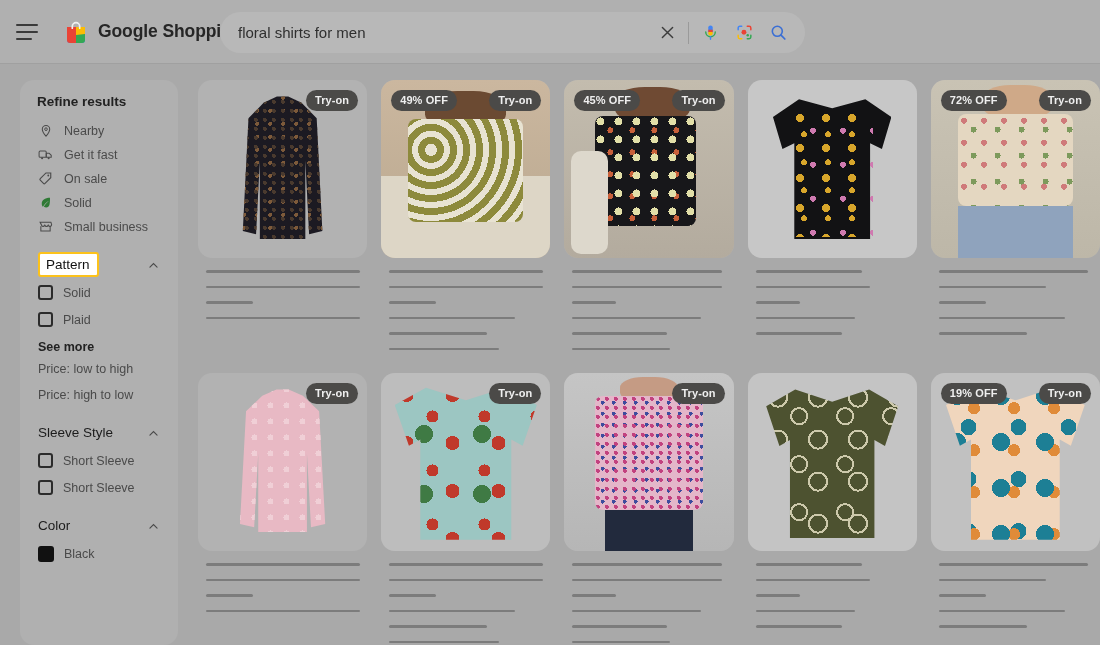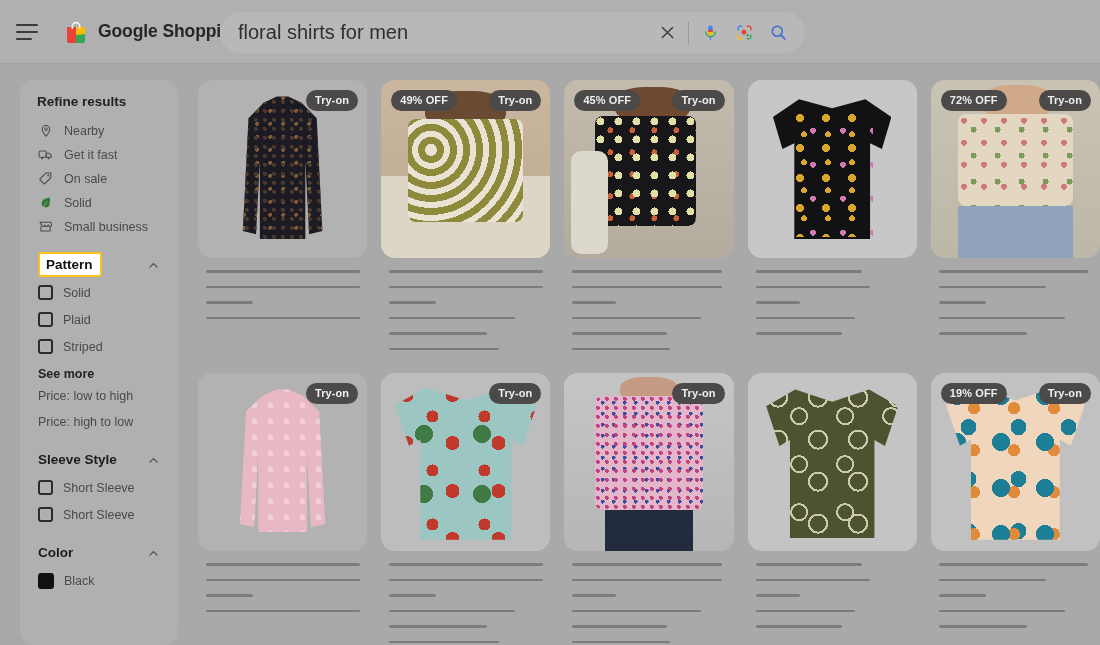--- a/index.html
+++ b/index.html
@@ -29,21 +29,21 @@
   .brand { display: flex; align-items: center; gap: 9px; margin-left: 25px; }
   .logo-bag { width: 26px; height: 26px; position: relative; }
   .brand-name { font-size: 17.5px; font-weight: bold; color: #262626; letter-spacing: -0.1px; }
 
   .searchbar {
     position: absolute; left: 220px; top: 12px; width: 585px; height: 41px;
     background: #b8b8b8; border-radius: 21px; display: flex; align-items: center;
   }
   .search-input {
     flex: 1; border: none; outline: none; background: transparent;
-    font-family: "Liberation Sans", sans-serif; font-size: 20px; color: #2f2f2f;
+    font-family: "Liberation Sans", sans-serif; font-size: 15px; color: #2f2f2f;
     padding-left: 18px;
   }
   .search-actions { display: flex; align-items: center; gap: 0; padding-right: 10px; }
   .icon-btn { width: 34px; height: 34px; display: flex; align-items: center;
     justify-content: center; cursor: pointer; border-radius: 50%; }
   .vdiv { width: 1px; height: 22px; background: #9a9a9a; margin: 0 4px; }
 
   
   .content { position: absolute; top: 64px; left: 10px; width: 1100px; height: 581px; display: flex; }
 
@@ -62,21 +62,21 @@
     display: flex; align-items: center; gap: 11px; height: 23px;
     padding-left: 18px; cursor: pointer; margin-bottom: 1px;
   }
   .filter-row .label { font-size: 12.5px; color: #4a4a4a; }
   .filter-ico { width: 15px; height: 15px; display: flex; align-items: center; justify-content: center; }
 
   .section-head {
     display: flex; align-items: center; justify-content: space-between;
     padding: 0 18px 0 18px; height: 26px; margin-top: 13px; cursor: pointer;
   }
-  .section-title { font-size: 13.5px; font-weight: bold; color: #1c1c1c; }
+  .section-title { font-size: 13.5px; font-weight: normal; color: #1c1c1c; }
   .chev { width: 13px; height: 13px; }
 
   .hl-box {
     background: #ffffff; border: 2.5px solid #fcc21b; border-radius: 3px;
     padding: 1px 7px 2px 6px; display: inline-block;
   }
   .hl-box .section-title { color: #111; }
 
   .check-row {
     display: flex; align-items: center; gap: 10px; height: 23px;
@@ -258,24 +258,20 @@
         </div>
 
         <div class="check-row">
           <span class="cbox"></span>
           <span class="label">Solid</span>
         </div>
         <div class="check-row">
           <span class="cbox"></span>
           <span class="label">Plaid</span>
         </div>
-        <div class="check-row">
-          <span class="cbox"></span>
-          <span class="label">Striped</span>
-        </div>
         <div class="see-more">See more</div>
 
         <div class="sort-opt">Price: low to high</div>
         <div class="sort-opt">Price: high to low</div>
 
         <div class="section-head">
           <span class="section-title">Sleeve Style</span>
           <span class="chev">
             <svg width="13" height="13" viewBox="0 0 20 20">
                 <path d="M4.5 12.5L10 7l5.5 5.5" fill="none" stroke="#4a4a4a" stroke-width="1.7" stroke-linecap="round"></path>

